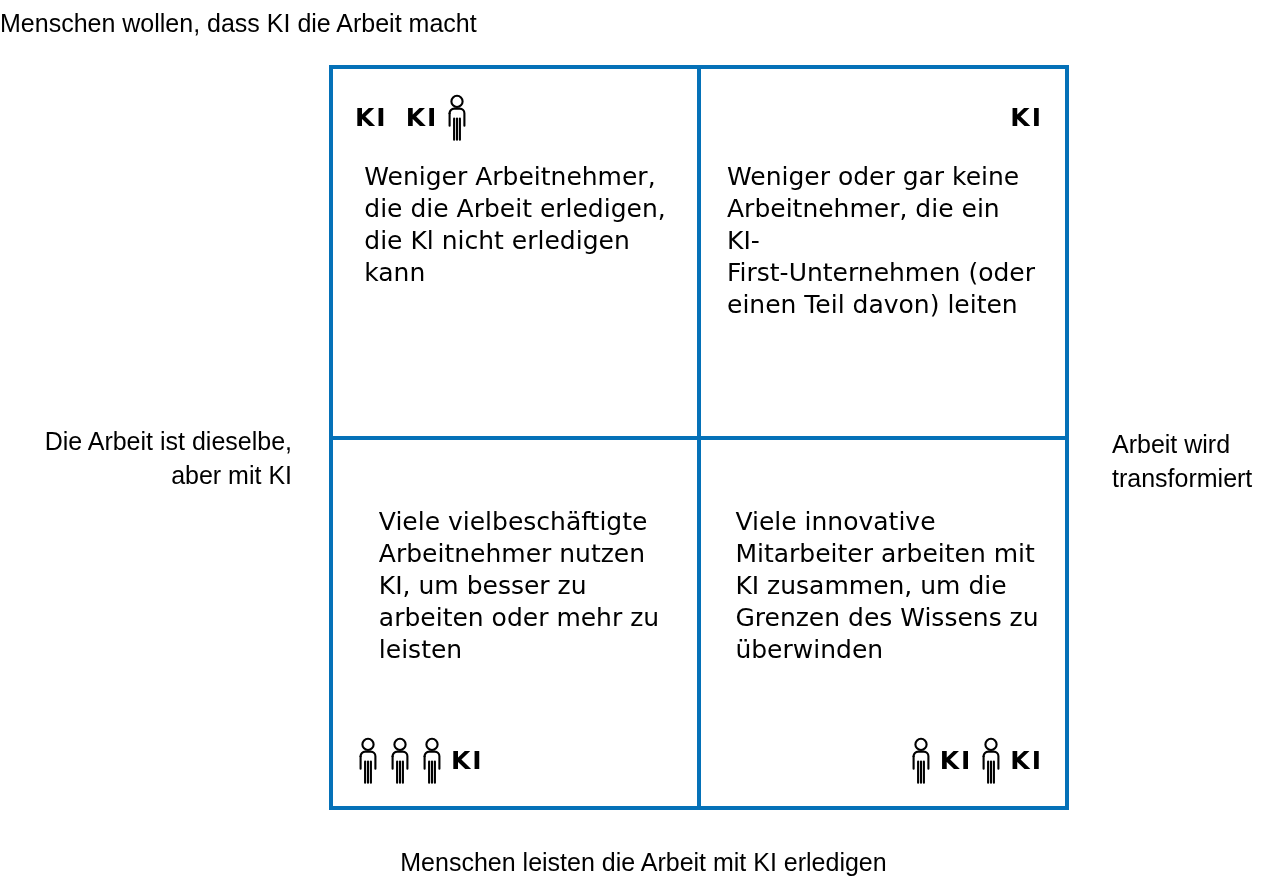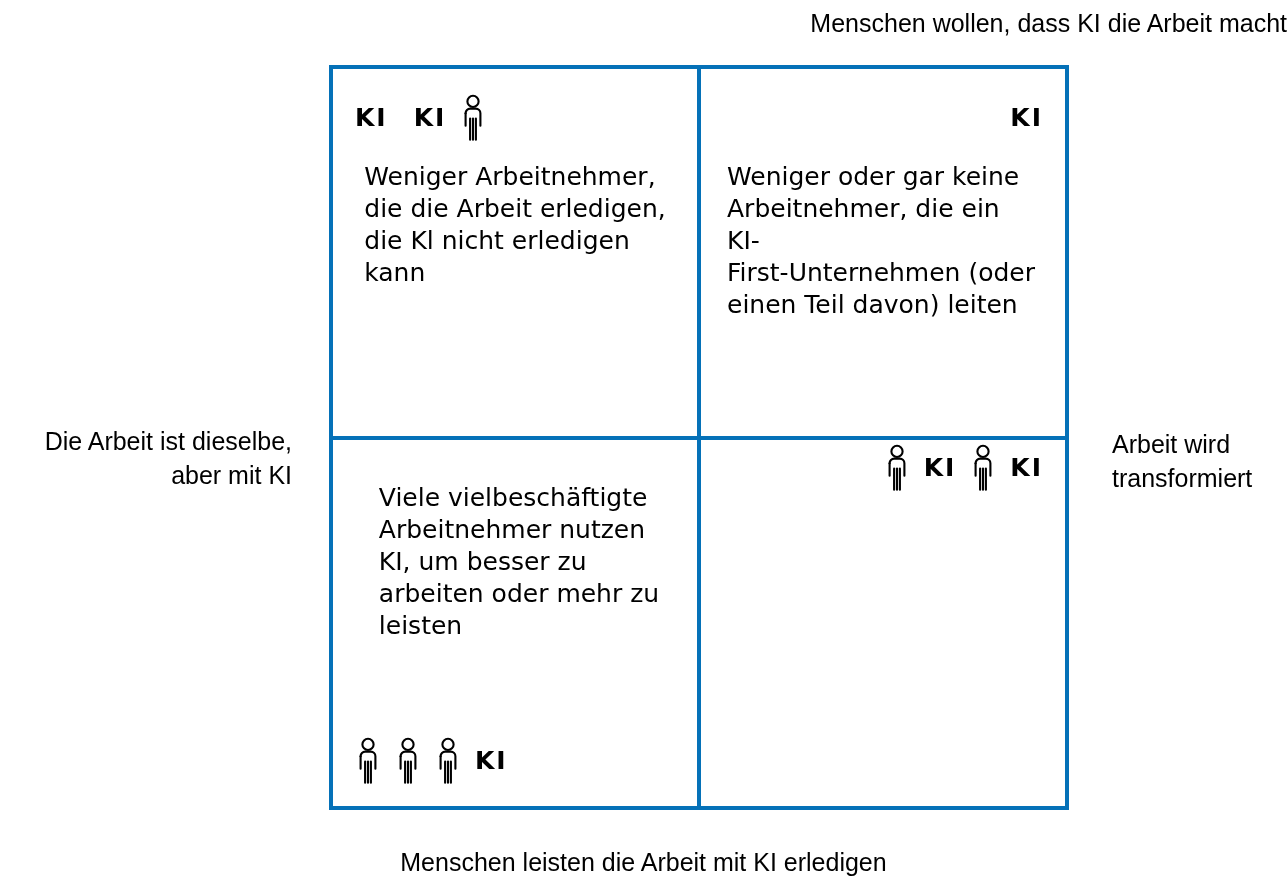--- a/index.html
+++ b/index.html
@@ -22,21 +22,21 @@
     font-family: "Liberation Sans", sans-serif;
     font-size: 25px;
     line-height: 34px;
     color: #000000;
     white-space: pre-line;
   }
   #label-top {
     left: 0;
     top: 6px;
     width: 1287px;
-    text-align: right;
+    text-align: left;
   }
   #label-bottom {
     left: 0;
     top: 845px;
     width: 1287px;
     text-align: center;
   }
   #label-left {
     left: 0;
     top: 408px;
@@ -74,21 +74,21 @@
   }
   .q-tl { border-right: 2px solid #0571b8; border-bottom: 2px solid #0571b8; }
   .q-tr { border-left:  2px solid #0571b8; border-bottom: 2px solid #0571b8; }
   .q-bl { border-right: 2px solid #0571b8; border-top:    2px solid #0571b8; }
   .q-br { border-left:  2px solid #0571b8; border-top:    2px solid #0571b8; }
 
   
   .icon-strip {
     display: flex;
     align-items: center;
-    gap: 14px;
+    gap: 6px;
     height: 56px;
     padding: 0 22px;
     flex: 0 0 auto;
   }
   .icon-strip.top    { margin-top: 20px; }
   .icon-strip.bottom { margin-bottom: 18px; }
   .icon-strip.align-left   { justify-content: flex-start; }
   .icon-strip.align-right  { justify-content: flex-end; }
 
   .ki-mark {
@@ -115,21 +115,21 @@
     align-items: flex-start;
     justify-content: center;
     padding: 0 26px;
     font-family: "DejaVu Sans", sans-serif;
     font-size: 25px;
     line-height: 32px;
     white-space: pre-line;
     color: #000000;
   }
   .q-tl .q-text, .q-tr .q-text { padding-top: 16px; }
-  .q-bl .q-text, .q-br .q-text { padding-top: 42px; margin-left: 8px; }
+  .q-bl .q-text, .q-br .q-text { padding-top: 66px; margin-left: 8px; }
   .q-bl .q-text { align-items: flex-start; }
 </style>
 </head>
 <body>
 
 <div class="axis-label" id="label-top">Menschen wollen, dass KI die Arbeit macht</div>
 
 <div class="axis-label" id="label-left">Die Arbeit ist dieselbe,
 aber mit KI</div>
 
@@ -206,20 +206,25 @@
             <path d="M10.1 24.5 v21.2" stroke-linecap="round"></path>
             <path d="M15.9 24.5 v21.2" stroke-linecap="round"></path>
             <path d="M13 24.5 v21.2" stroke-linecap="round"></path>
           </svg>
         </span>
         <span class="ki-mark">KI</span>
       </div>
   </div>
 
   <div class="quadrant q-br">
+    <div class="q-text">Viele innovative
+Mitarbeiter arbeiten mit
+KI zusammen, um die
+Grenzen des Wissens zu
+überwinden</div>
     <div class="icon-strip bottom align-right">
         <span style="display: inline-flex;">
           <svg class="person-icon" viewBox="0 0 26 47" xmlns="http://www.w3.org/2000/svg" fill="none" stroke="#000000" stroke-width="2.1">
             <circle cx="13" cy="7.4" r="5.6"></circle>
             <path d="M5.6 19.2 a4.6 4.6 0 0 1 4.6 -4.6 h5.6 a4.6 4.6 0 0 1 4.6 4.6 v12.6" stroke-linecap="round" stroke-linejoin="round"></path>
             <path d="M5.6 19.2 v12.6" stroke-linecap="round"></path>
             <path d="M10.1 24.5 v21.2" stroke-linecap="round"></path>
             <path d="M15.9 24.5 v21.2" stroke-linecap="round"></path>
             <path d="M13 24.5 v21.2" stroke-linecap="round"></path>
           </svg>

